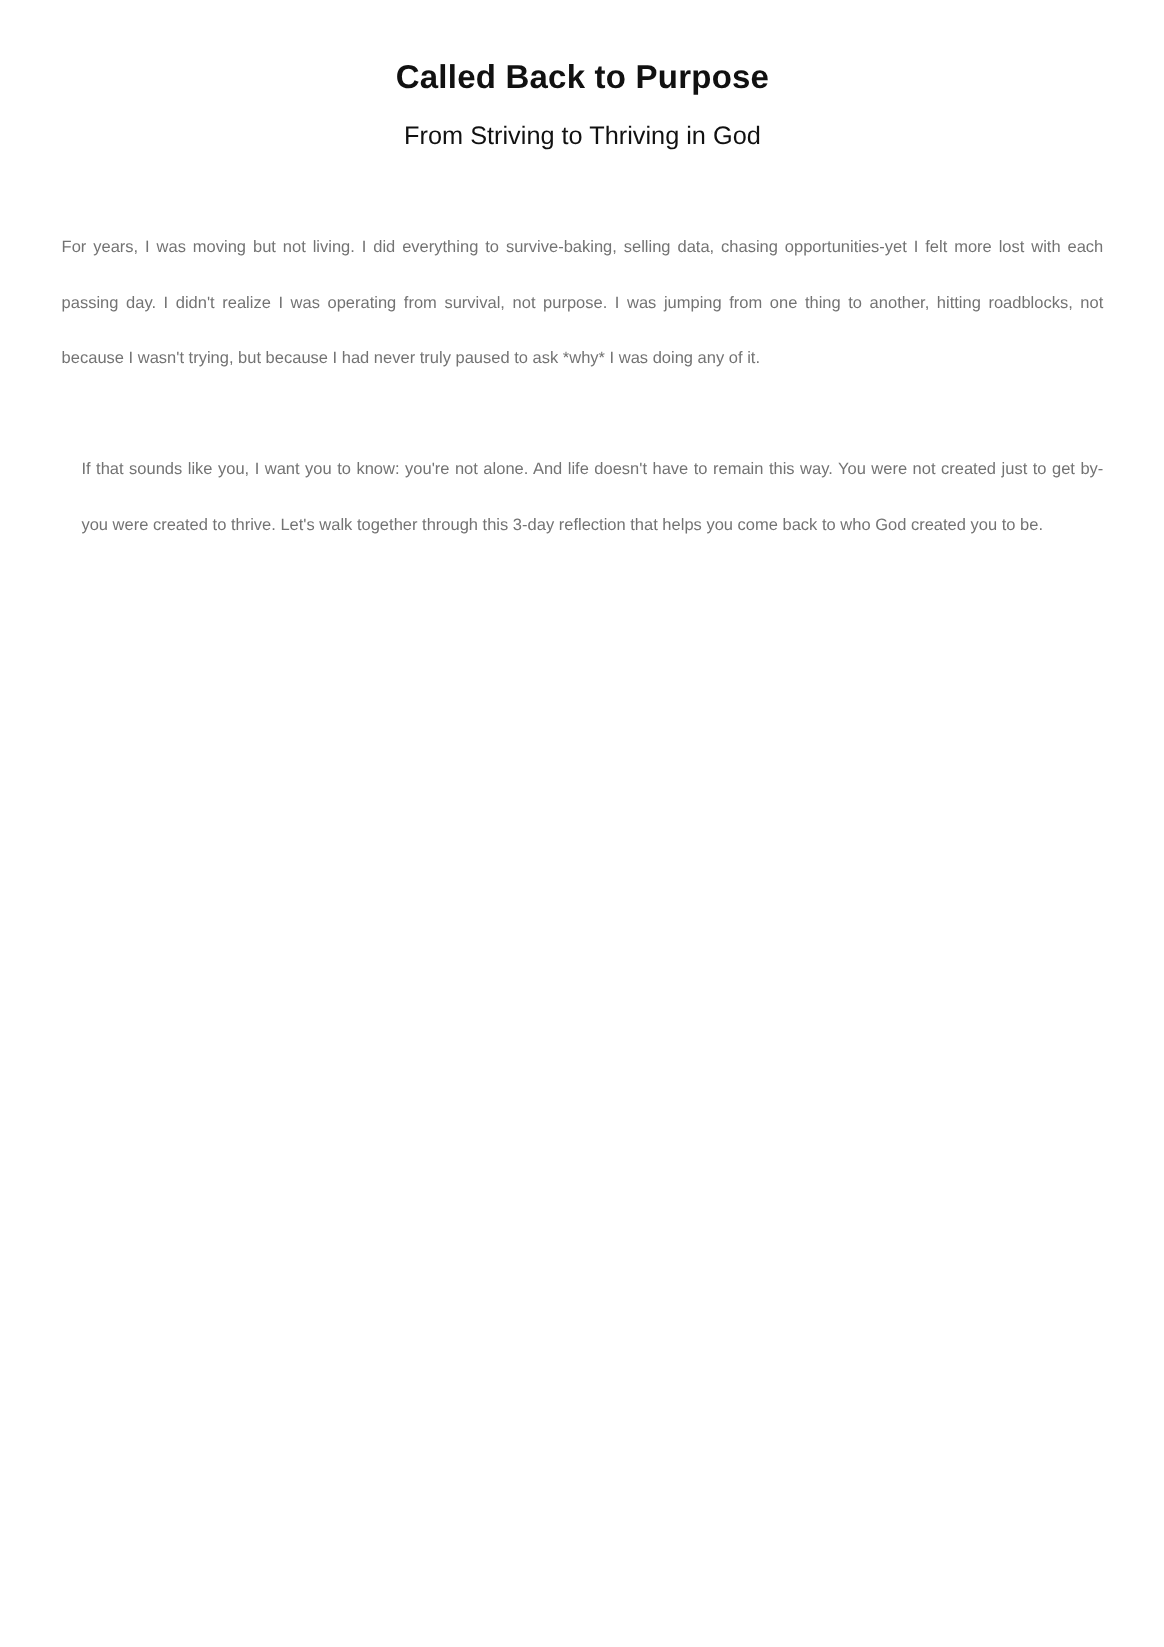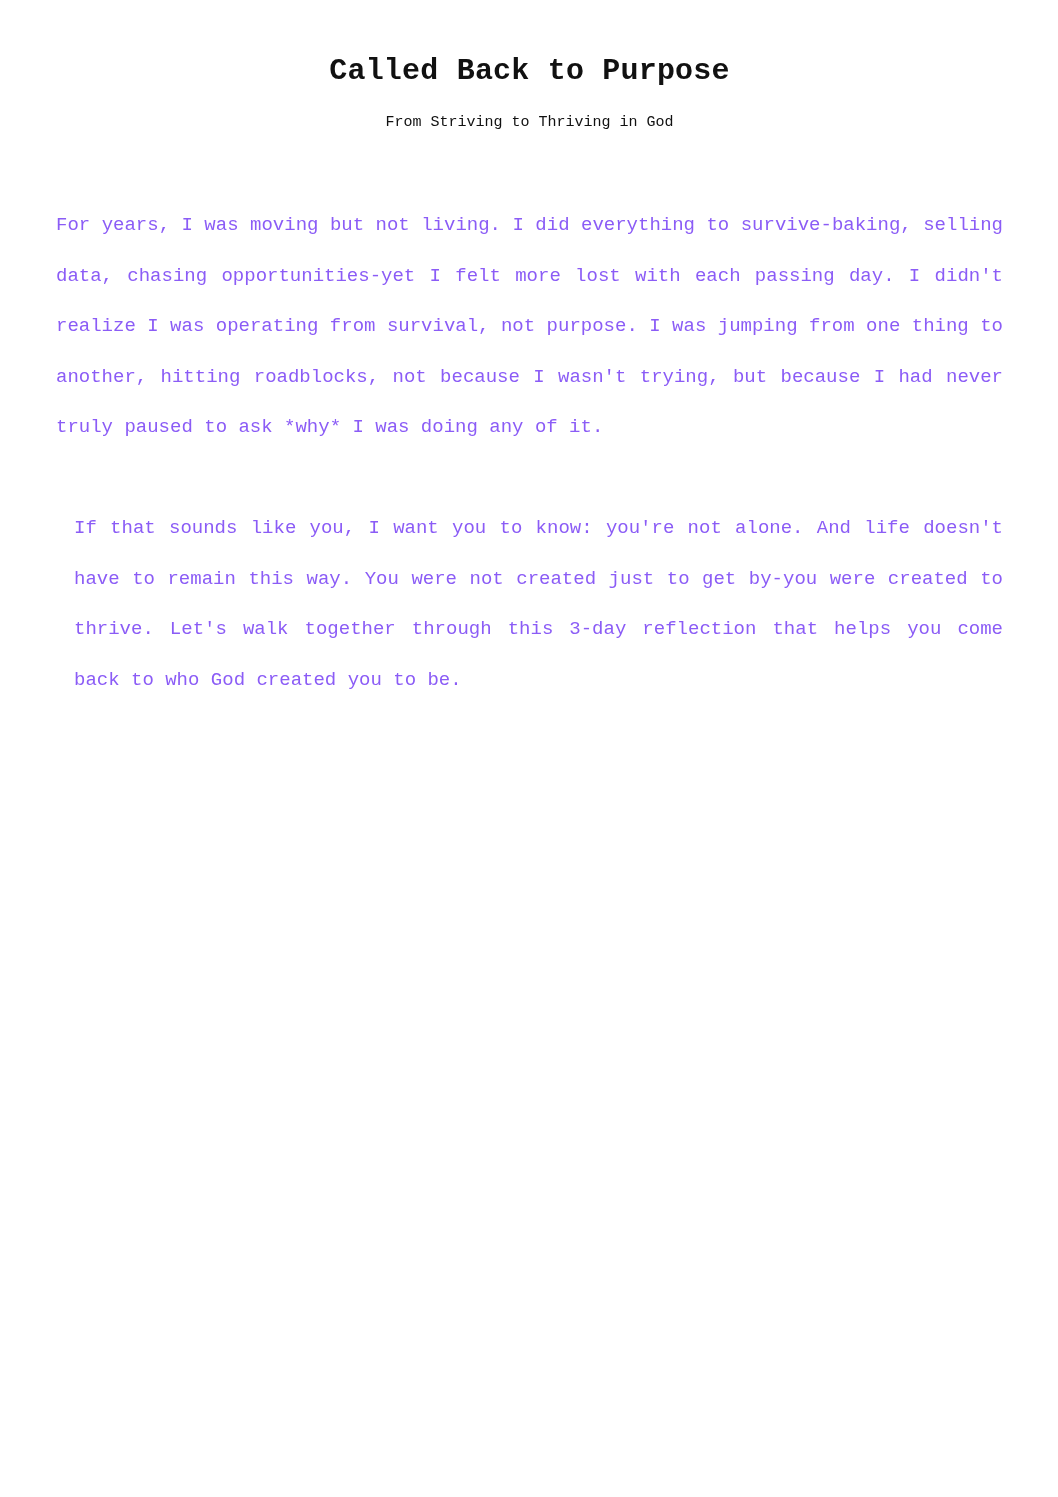--- a/index.html
+++ b/index.html
@@ -8,51 +8,51 @@
     background: #ffffff;
   }
 
   .page {
     position: relative;
     width: 1058px;
     height: 1497px;
     margin: 0 auto;
     background: #ffffff;
     color: #111111;
-    font-family: Liberation Mono, monospace;
+    font-family: Liberation Sans, sans-serif;
     overflow: hidden;
   }
 
   .content {
     padding: 0 55px 0 56px; 
   }
 
   .doc-title {
     margin-top: 52px;
     font-size: 30px;
     line-height: 38px;
     font-weight: bold;
     text-align: center;
     letter-spacing: 0.2px;
   }
 
   .doc-subtitle {
     margin-top: 20px;
-    font-size: 15px;
+    font-size: 23px;
     line-height: 26px;
     font-weight: normal;
     text-align: center;
   }
 
   .doc-paragraph {
-    font-size: 19px;
+    font-size: 15px;
     line-height: 50.5px;
     text-align: justify;
     text-justify: inter-word;
-    color: #8b5cf6;
+    color: #737373;
   }
 
   .doc-paragraph.first {
     margin-top: 64px;
   }
 
   .doc-paragraph + .doc-paragraph {
     margin-top: 50.5px; 
     margin-left: 18px;
   }

